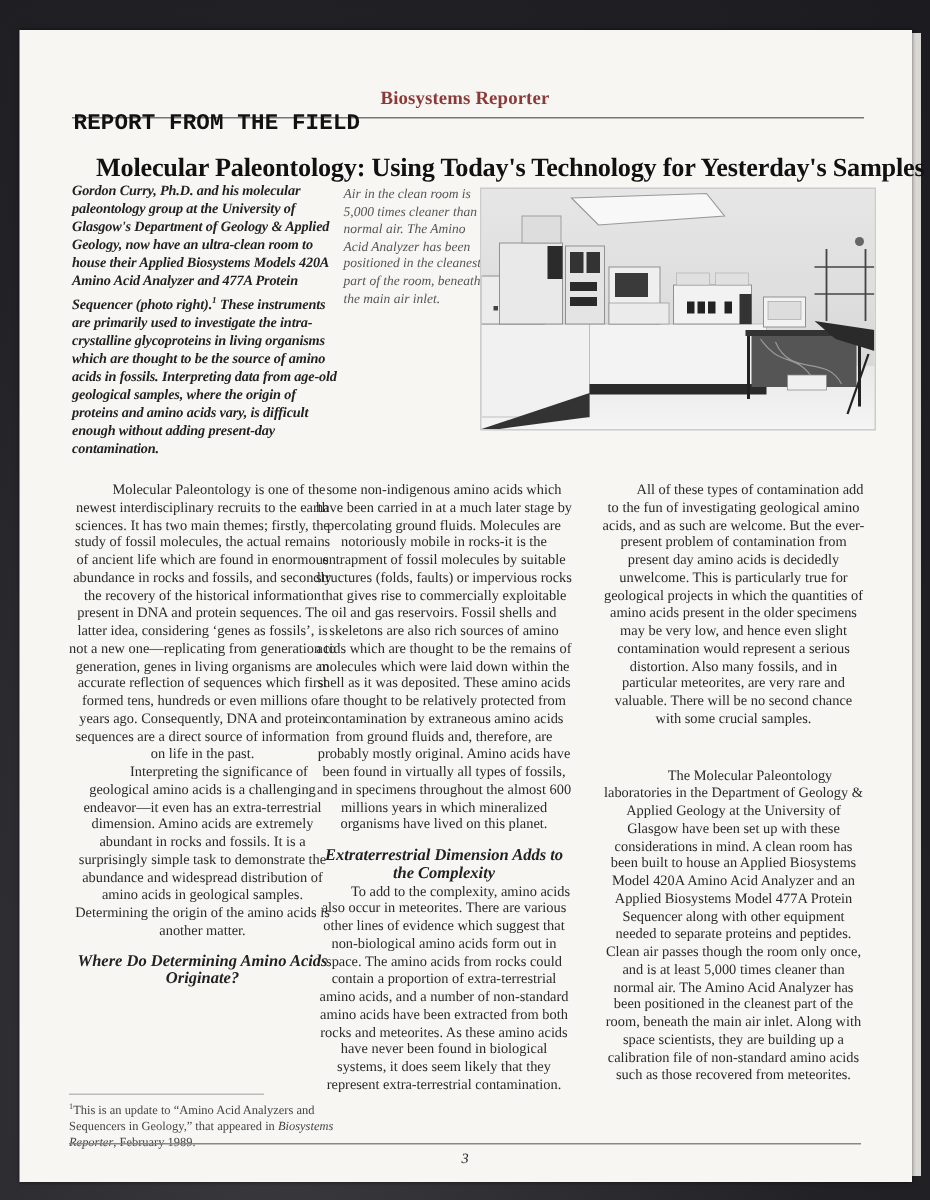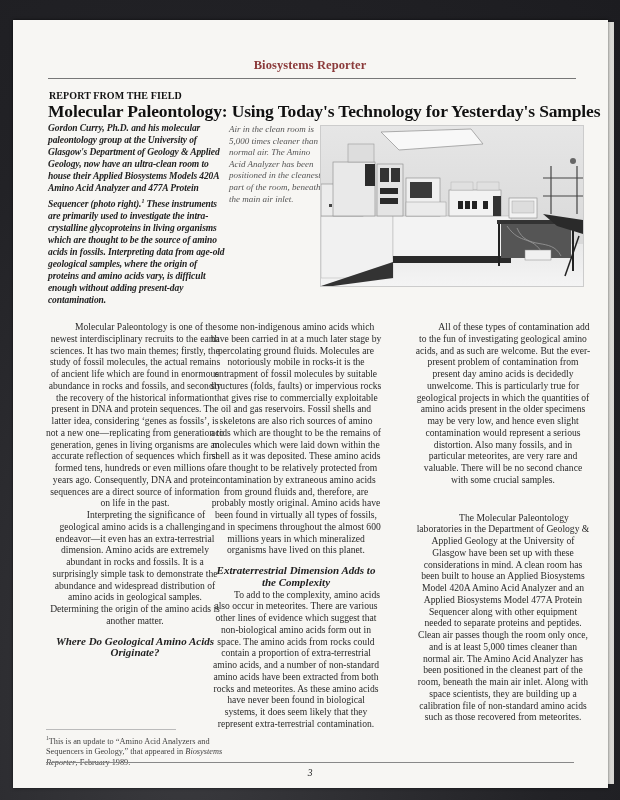--- a/index.html
+++ b/index.html
@@ -26,26 +26,26 @@
   }
   .masthead {
     position: absolute; left: 0; top: 58px; width: 620px; text-align: center;
     font-family: "Liberation Serif", serif; font-weight: bold;
     font-size: 12.5px; color: #8b3a3a; letter-spacing: 0.1px;
   }
   .rule-top {
     position: absolute; left: 48px; top: 78px; width: 528px; height: 1px; background: #777;
   }
   .kicker {
-    position: absolute; left: 49px; top: 90px;
-    font-family: Liberation Serif, serif; font-weight: bold;
-    font-size: 10px; color: #111; letter-spacing: 0.1px;
+    position: absolute; left: 49px; top: 74px;
+    font-family: Liberation Mono, monospace; font-weight: bold;
+    font-size: 15px; color: #111; letter-spacing: 0.1px;
   }
   .headline {
-    position: absolute; left: 48px; top: 101px; width: 540px;
+    position: absolute; left: 64px; top: 101px; width: 540px;
     font-family: "Liberation Serif", serif; font-weight: bold;
     font-size: 17.5px; color: #111; white-space: nowrap; letter-spacing: -0.15px;
   }
   .intro {
     position: absolute; left: 48px; top: 122px; width: 180px;
     font-family: "Liberation Serif", serif; font-weight: bold; font-style: italic;
     font-size: 9.5px; line-height: 12.1px; color: #222; letter-spacing: -0.1px;
   }
   .intro sup { font-size: 6px; }
   .caption {
@@ -63,21 +63,21 @@
     color: #2a2a2a; text-align: center;
   }
   .col p { margin: 0; text-indent: 22px; }
   .col p.noind { text-indent: 0; }
   .col h3 {
     margin: 9px 0 0 0; font-size: 11px; line-height: 11.75px;
     font-weight: bold; font-style: italic; color: #222;
   }
   .col1 { left: 46px; width: 178px; }
   .col2 { left: 210px; width: 172px; }
-  .col3 { left: 415px; width: 176px; }
+  .col3 { left: 401px; width: 176px; }
   .col3 p.gap { margin-top: 26px; }
   .footnote-rule {
     position: absolute; left: 46px; top: 729px; width: 130px; height: 1px; background: #bbb;
   }
   .footnote {
     position: absolute; left: 46px; top: 733px; width: 178px;
     font-family: "Liberation Serif", serif; font-size: 8.3px; line-height: 10.5px; color: #444;
   }
   .footnote sup { font-size: 5.5px; }
   .footnote i { font-style: italic; }
@@ -164,21 +164,21 @@
     <line x1="256" y1="40" x2="256" y2="88" stroke="#444" stroke-width="1.2"></line>
     <line x1="222" y1="52" x2="262" y2="52" stroke="#444" stroke-width="1"></line>
     <line x1="222" y1="70" x2="262" y2="70" stroke="#444" stroke-width="1"></line>
     <circle cx="252" cy="35" r="3" fill="#666"></circle>
   </svg>
 </div>
 
 <div class="col col1">
   <p>Molecular Paleontology is one of the newest interdisciplinary recruits to the earth sciences. It has two main themes; firstly, the study of fossil molecules, the actual remains of ancient life which are found in enormous abundance in rocks and fossils, and secondly the recovery of the historical information present in DNA and protein sequences. The latter idea, considering ‘genes as fossils’, is not a new one—replicating from generation to generation, genes in living organisms are an accurate reflection of sequences which first formed tens, hundreds or even millions of years ago. Consequently, DNA and protein sequences are a direct source of information on life in the past.</p>
   <p>Interpreting the significance of geological amino acids is a challenging endeavor—it even has an extra-terrestrial dimension. Amino acids are extremely abundant in rocks and fossils. It is a surprisingly simple task to demonstrate the abundance and widespread distribution of amino acids in geological samples. Determining the origin of the amino acids is another matter.</p>
-  <h3>Where Do Geological Amino Acids Originate?</h3>
+  <h3>Where Do Determining Amino Acids Originate?</h3>
 </div>
 
 <div class="col col2">
   <p class="noind">some non-indigenous amino acids which have been carried in at a much later stage by percolating ground fluids. Molecules are notoriously mobile in rocks-it is the entrapment of fossil molecules by suitable structures (folds, faults) or impervious rocks that gives rise to commercially exploitable oil and gas reservoirs. Fossil shells and skeletons are also rich sources of amino acids which are thought to be the remains of molecules which were laid down within the shell as it was deposited. These amino acids are thought to be relatively protected from contamination by extraneous amino acids from ground fluids and, therefore, are probably mostly original. Amino acids have been found in virtually all types of fossils, and in specimens throughout the almost 600 millions years in which mineralized organisms have lived on this planet.</p>
   <h3>Extraterrestrial Dimension Adds to the Complexity</h3>
   <p>To add to the complexity, amino acids also occur in meteorites. There are various other lines of evidence which suggest that non-biological amino acids form out in space. The amino acids from rocks could contain a proportion of extra-terrestrial amino acids, and a number of non-standard amino acids have been extracted from both rocks and meteorites. As these amino acids have never been found in biological systems, it does seem likely that they represent extra-terrestrial contamination.</p>
 </div>
 
 <div class="col col3">
   <p>All of these types of contamination add to the fun of investigating geological amino acids, and as such are welcome. But the ever-present problem of contamination from present day amino acids is decidedly unwelcome. This is particularly true for geological projects in which the quantities of amino acids present in the older specimens may be very low, and hence even slight contamination would represent a serious distortion. Also many fossils, and in particular meteorites, are very rare and valuable. There will be no second chance with some crucial samples.</p>

